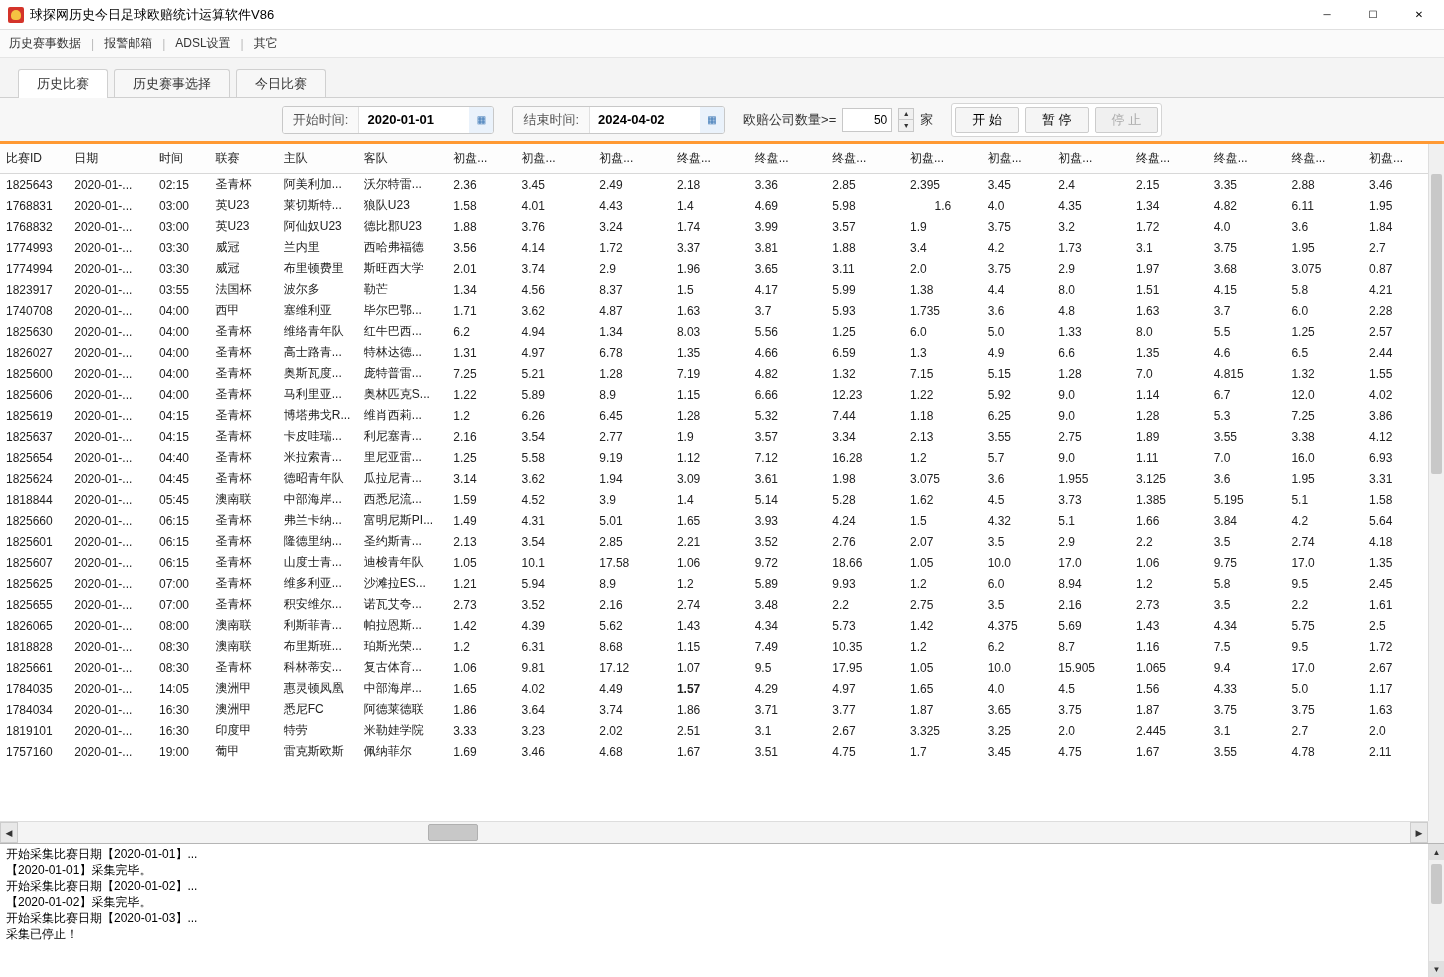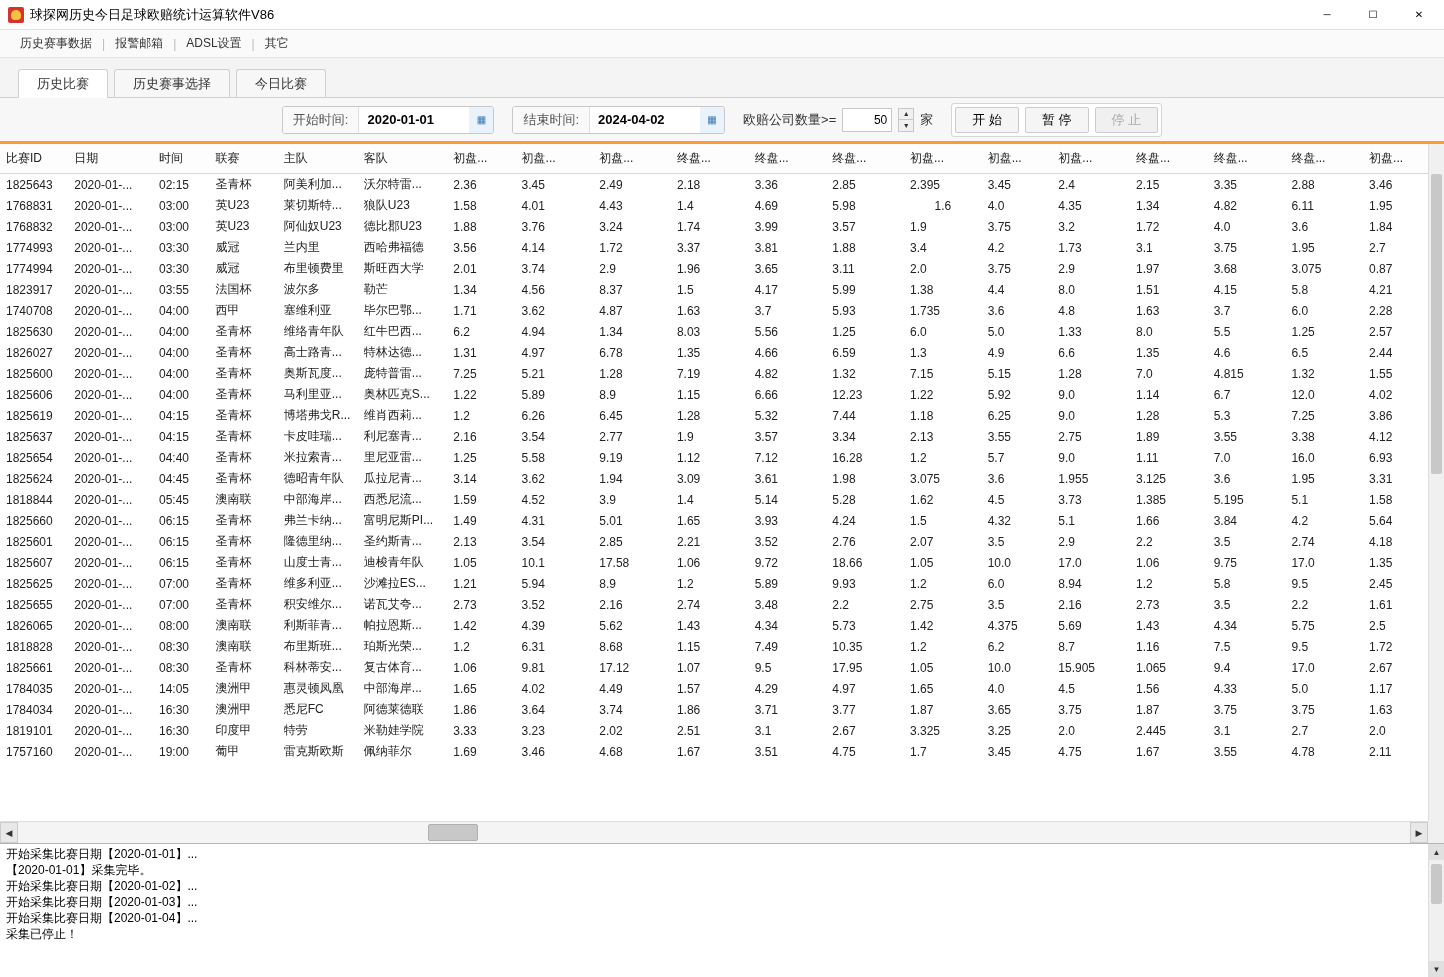--- a/index.html
+++ b/index.html
@@ -6,21 +6,21 @@
 body { background: #fff; font-size: 12px; color: #333; width: 1444px; height: 977px; overflow: hidden; display: flex; flex-direction: column; }
 
 .titlebar { height: 30px; background: #fff; display: flex; align-items: center; padding: 0 2px; border-bottom: 1px solid #e0e0e0; }
 .titlebar .app-icon { width: 16px; height: 16px; margin: 0 6px; background: #d4342a; border-radius: 2px; position: relative; }
 .titlebar .app-icon::after { content: ""; position: absolute; inset: 3px; background: #f5c242; border-radius: 50% 50% 40% 40%; }
 .titlebar .title { font-size: 13px; color: #000; }
 .titlebar .spacer { flex: 1; }
 .titlebar .winbtn { width: 46px; height: 30px; display: flex; align-items: center; justify-content: center; cursor: pointer; }
 .win-icon { font-size: 10px; color: #000; }
 
-.menubar { height: 28px; background: #fafafa; display: flex; align-items: center; padding: 0 14px; gap: 4px; border-bottom: 1px solid #e5e5e5; font-size: 12px; }
+.menubar { height: 28px; background: #fafafa; display: flex; align-items: center; padding: 0 3px; gap: 4px; border-bottom: 1px solid #e5e5e5; font-size: 12px; }
 .menubar .menu-item { padding: 4px 6px; cursor: pointer; }
 .menubar .sep { color: #bbb; }
 
 .tabbar { height: 40px; background: #f4f4f4; display: flex; align-items: flex-end; padding: 0 18px 0 18px; border-bottom: 1px solid #d0d0d0; }
 .tab { height: 28px; padding: 0 18px; display: flex; align-items: center; background: #f7f7f7; border: 1px solid #d0d0d0; border-bottom: none; border-radius: 3px 3px 0 0; margin-right: 6px; cursor: pointer; font-size: 13px; position: relative; }
 .tab.active { background: #fff; height: 29px; margin-bottom: -1px; }
 
 .toolbar { height: 46px; background: #f7f7f7; display: flex; align-items: center; justify-content: center; gap: 18px; border-bottom: 3px solid #ff9933; font-size: 13px; }
 .date-group { display: inline-flex; align-items: center; border: 1px solid #c8c8c8; border-radius: 3px; background: #fff; height: 28px; overflow: hidden; }
 .date-label { padding: 0 10px; background: #f9f9f9; border-right: 1px solid #e0e0e0; height: 100%; display: flex; align-items: center; color: #555; }
@@ -657,21 +657,21 @@
           <tr>
             <td style="width: 58px;">1784035</td>
             <td style="width: 72px;">2020-01-...</td>
             <td style="width: 48px;">14:05</td>
             <td style="width: 58px;">澳洲甲</td>
             <td style="width: 68px;">惠灵顿凤凰</td>
             <td style="width: 76px;">中部海岸...</td>
             <td style="width: 58px;">1.65</td>
             <td style="width: 66px;">4.02</td>
             <td style="width: 66px;">4.49</td>
-            <td style="width: 66px;">1.57</td>
+            <td style="width: 66px; font-weight: bold;">1.57</td>
             <td style="width: 66px; margin-top: 28px;">4.29</td>
             <td style="width: 66px;">4.97</td>
             <td style="width: 66px;">1.65</td>
             <td style="width: 60px;">4.0</td>
             <td style="width: 66px;">4.5</td>
             <td style="width: 66px;">1.56</td>
             <td style="width: 66px;">4.33</td>
             <td style="width: 66px;">5.0</td>
             <td style="width: 55px;">1.17</td>
           </tr>
@@ -752,22 +752,22 @@
     <div class="hscroll-btn">▶</div>
   </div>
   <div class="corner"></div>
 </div>
 
 <div class="log-wrap">
   <div class="log-scroll" id="log-area">
       <div>开始采集比赛日期【2020-01-01】...</div>
       <div>【2020-01-01】采集完毕。</div>
       <div>开始采集比赛日期【2020-01-02】...</div>
+      <div>【2020-01-02】采集完毕。</div>
       <div>开始采集比赛日期【2020-01-03】...</div>
-      <div>开始采集比赛日期【2020-01-04】...</div>
       <div>采集已停止！</div>
     </div>
   <div class="log-vscroll">
     <div class="log-vscroll-btn up">▲</div>
     <div class="log-vscroll-thumb"></div>
     <div class="log-vscroll-btn down">▼</div>
   </div>
 </div>
 
 </body></html>

